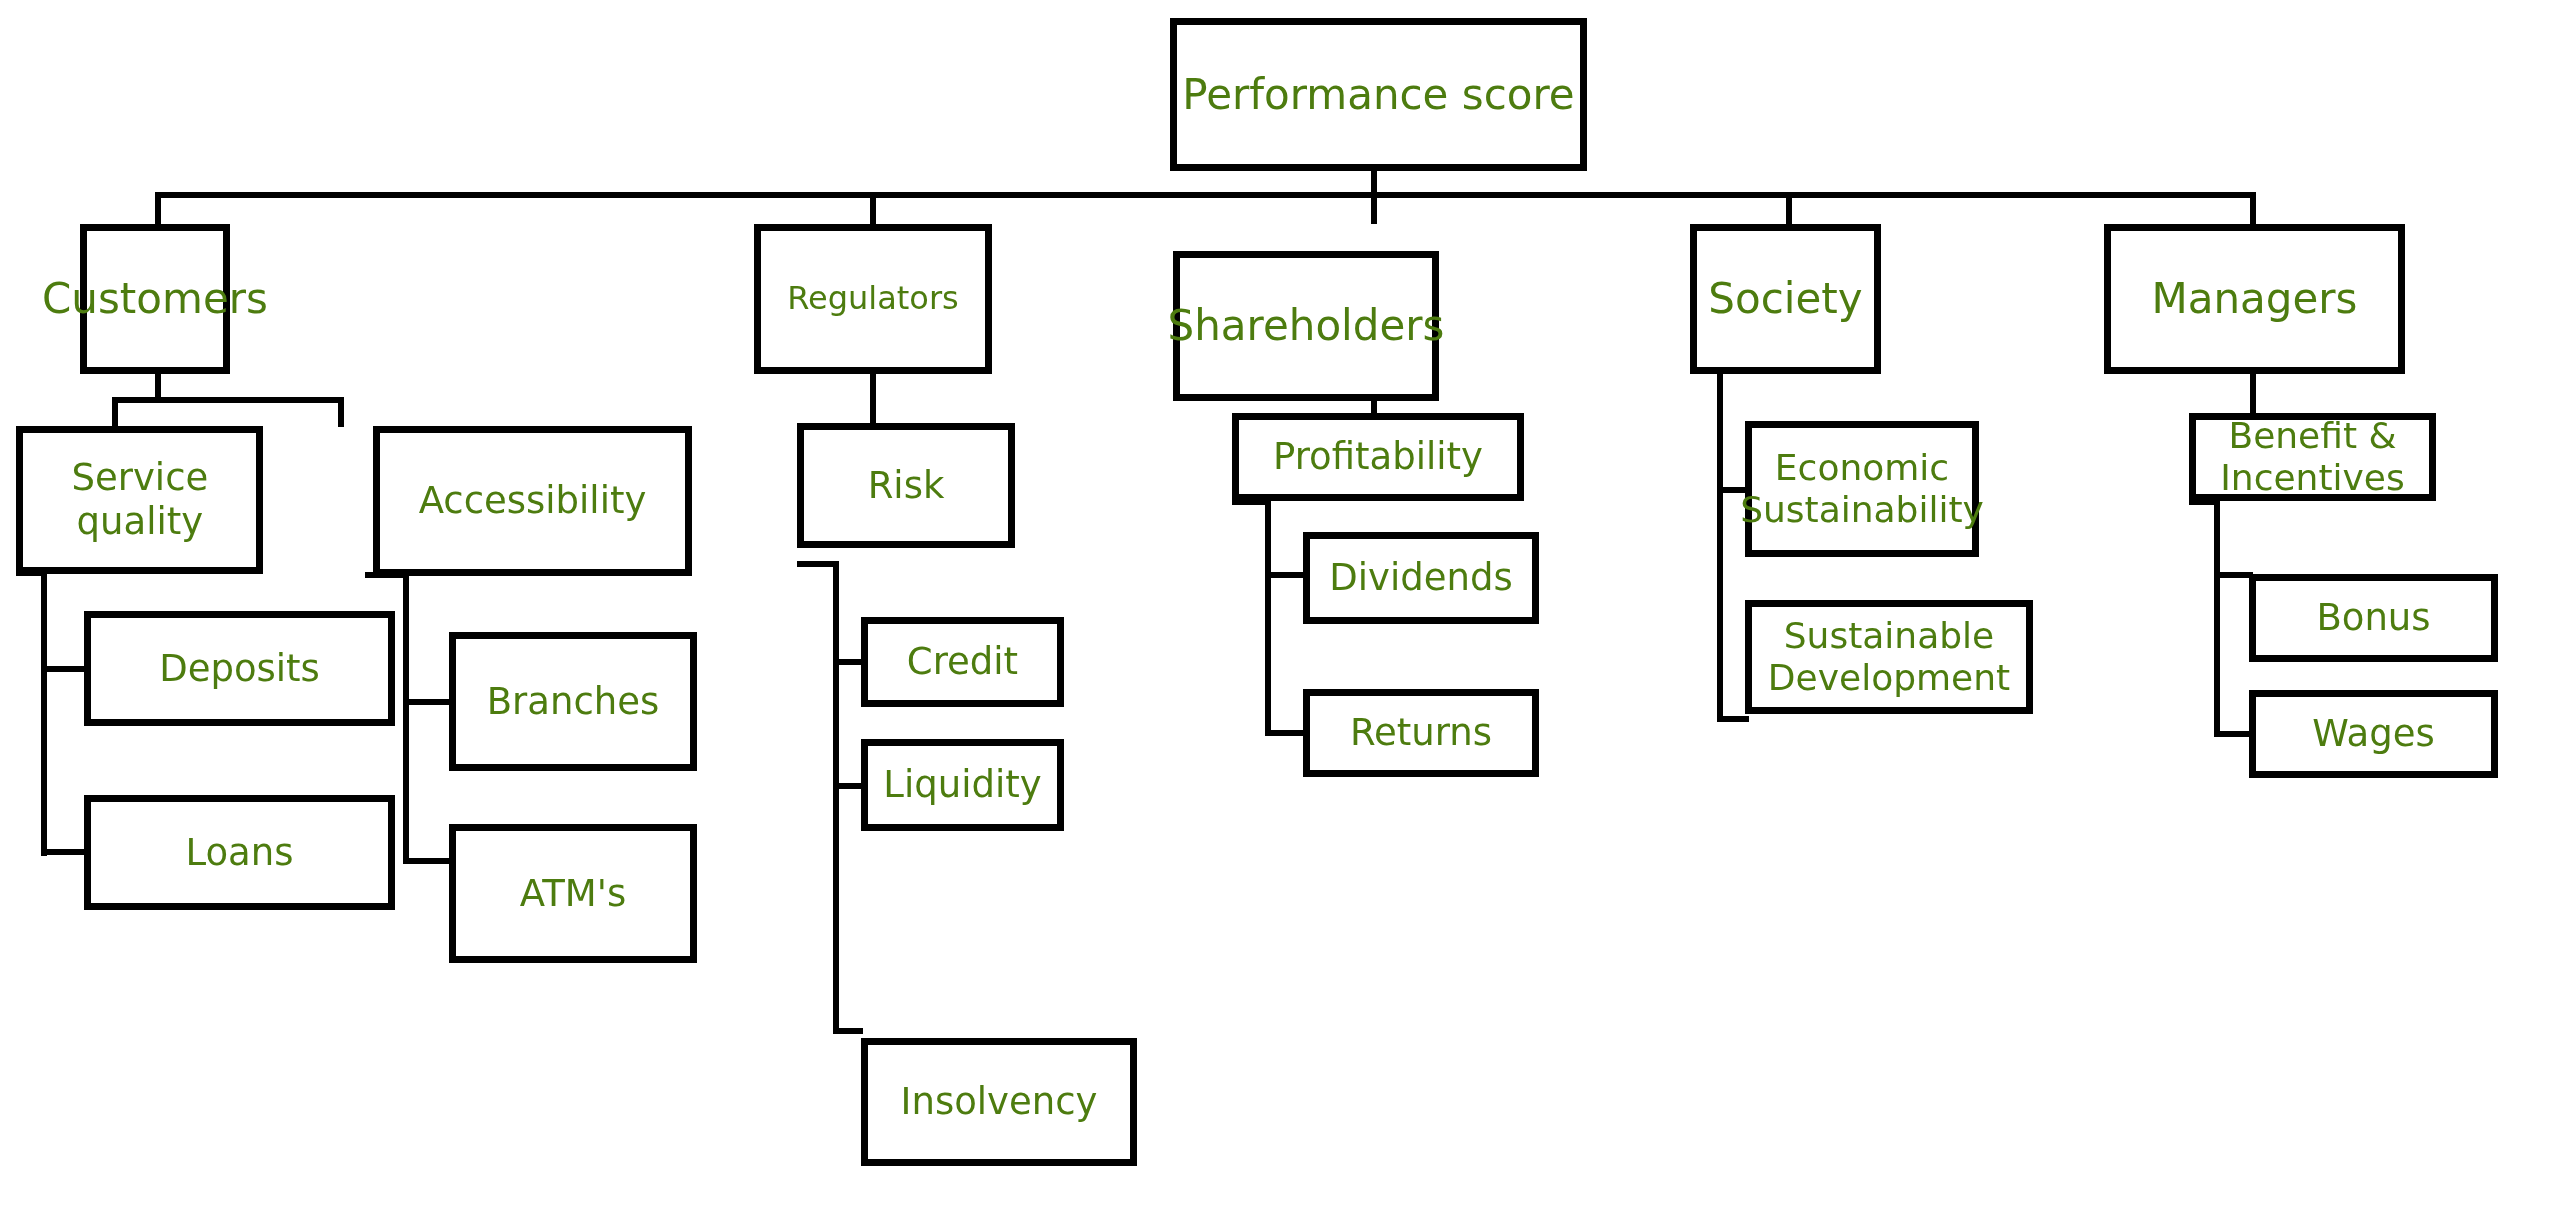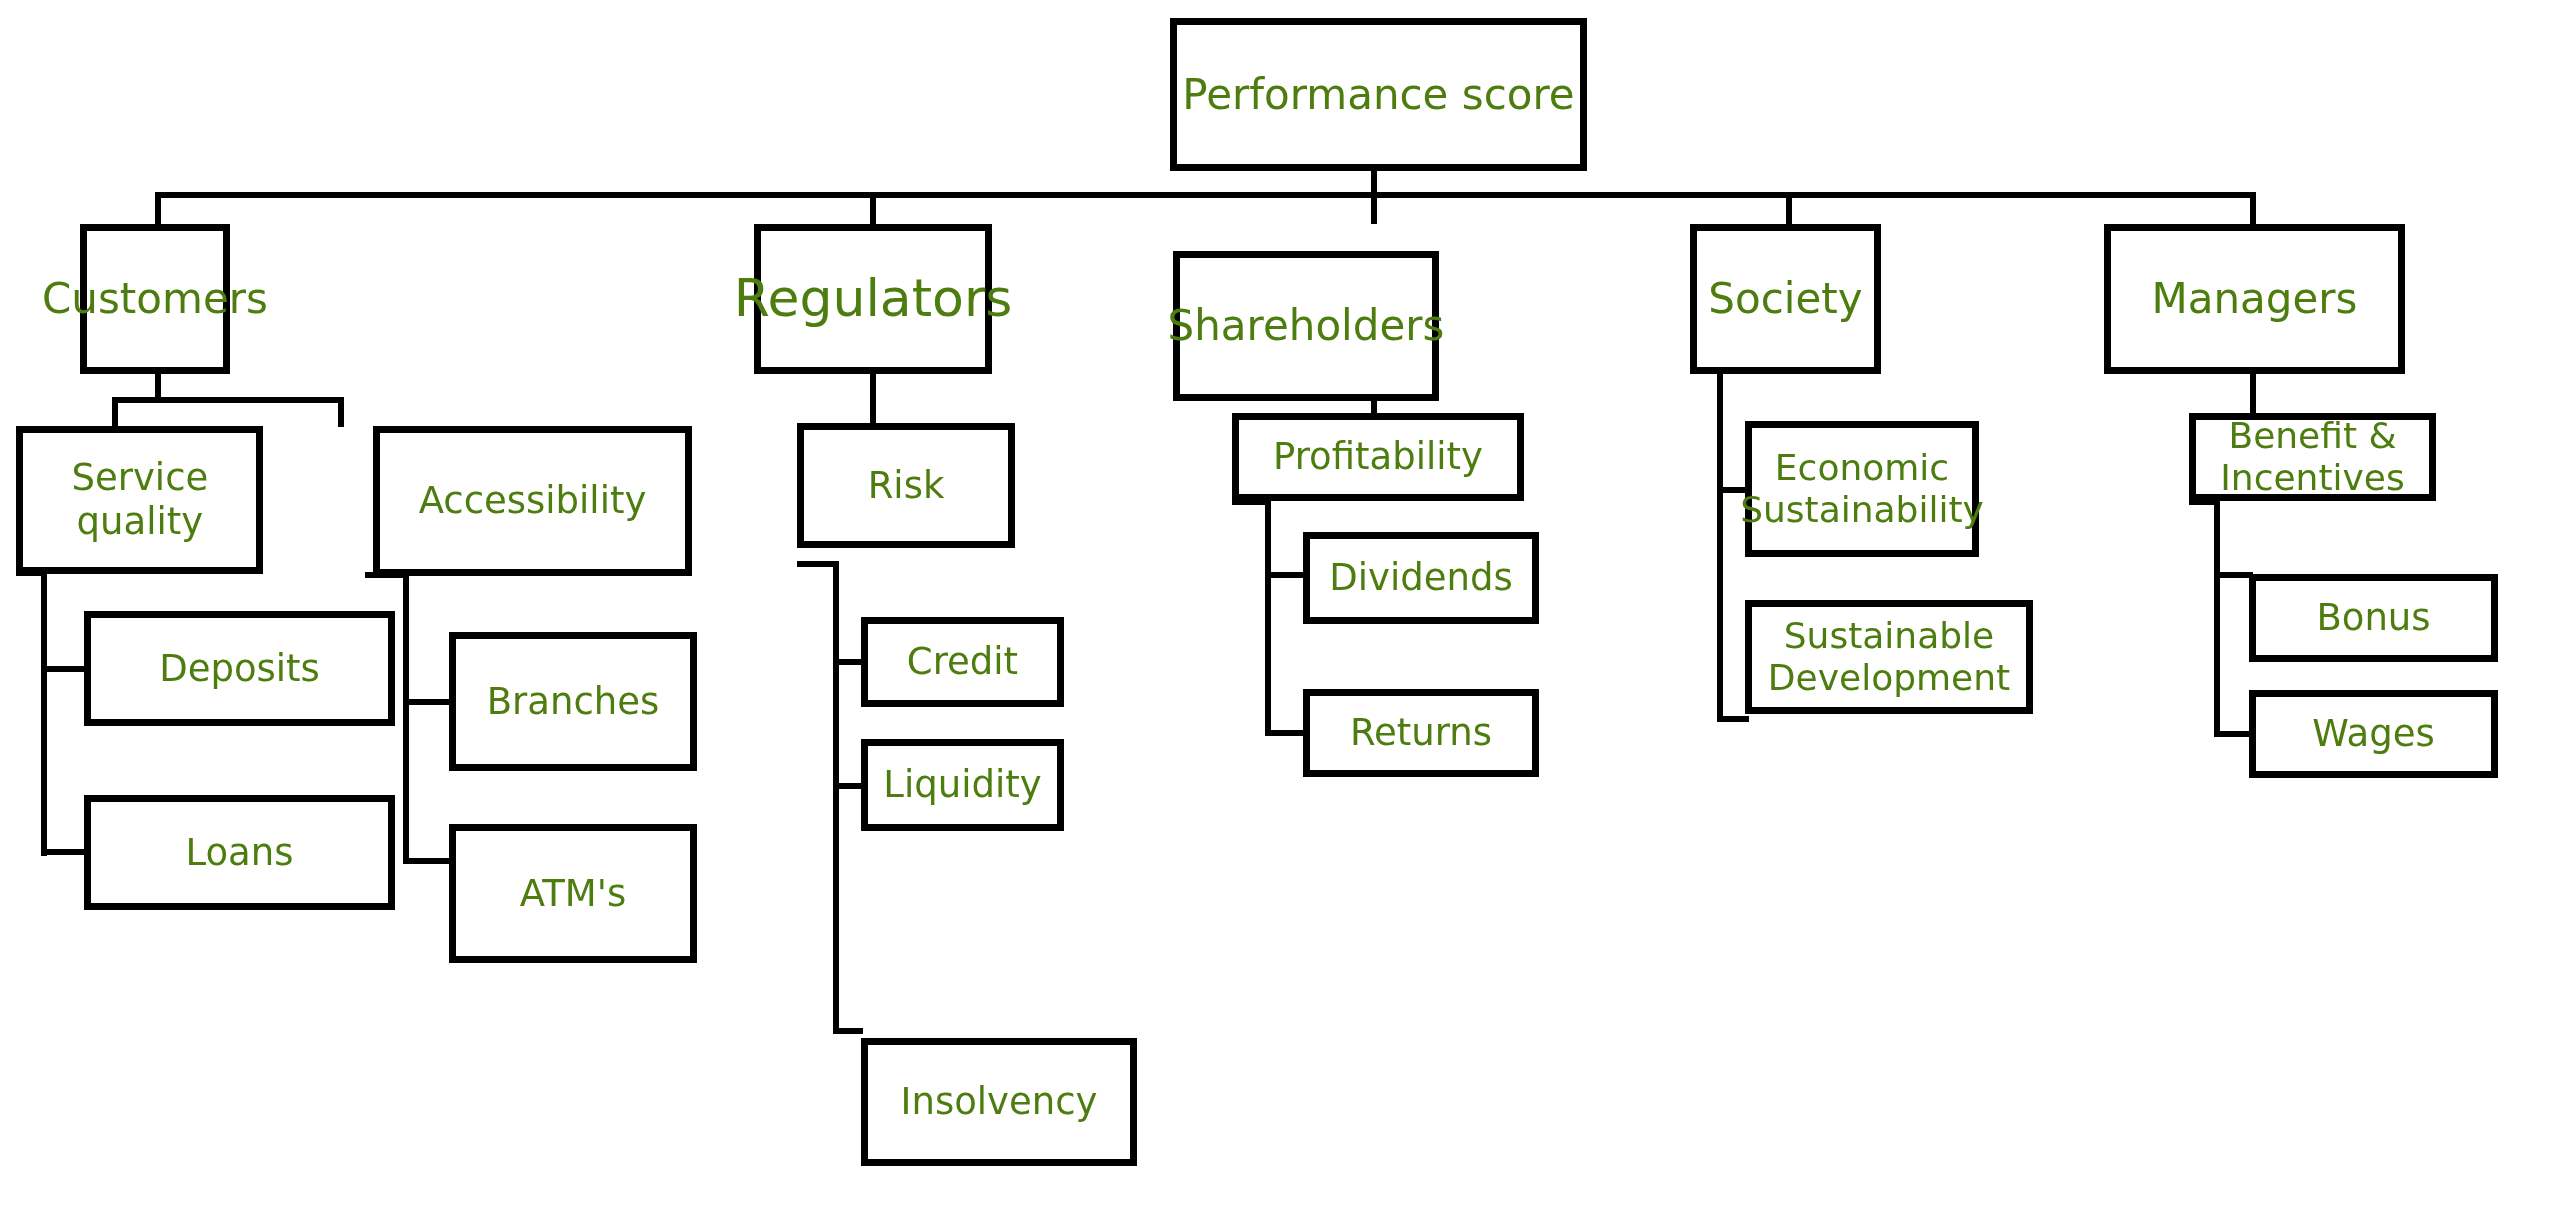--- a/index.html
+++ b/index.html
@@ -96,21 +96,21 @@
   <div class="line" style="left:2214px; top:731px; width:39px; height:6px;"></div>
 
   <div class="node" style="left:1170px; top:18.4px; width:417px; height:153px; font-size:42px;">
     <span class="label">Performance score</span>
   </div>
 
   <div class="node" style="left:80px; top:224px; width:150px; height:150px; font-size:42px;">
     <span class="label">Customers</span>
   </div>
 
-  <div class="node" style="left:754px; top:224px; width:238px; height:150px; font-size:52px;">
+  <div class="node" style="left:754px; top:224px; width:238px; height:150px; font-size:32px;">
     <span class="label">Regulators</span>
   </div>
 
   <div class="node" style="left:1173px; top:224px; width:266px; height:150px; font-size:42px;margin-top:27px;">
     <span class="label">Shareholders</span>
   </div>
 
   <div class="node" style="left:1690px; top:224px; width:191px; height:150px; font-size:42px;">
     <span class="label">Society</span>
   </div>

